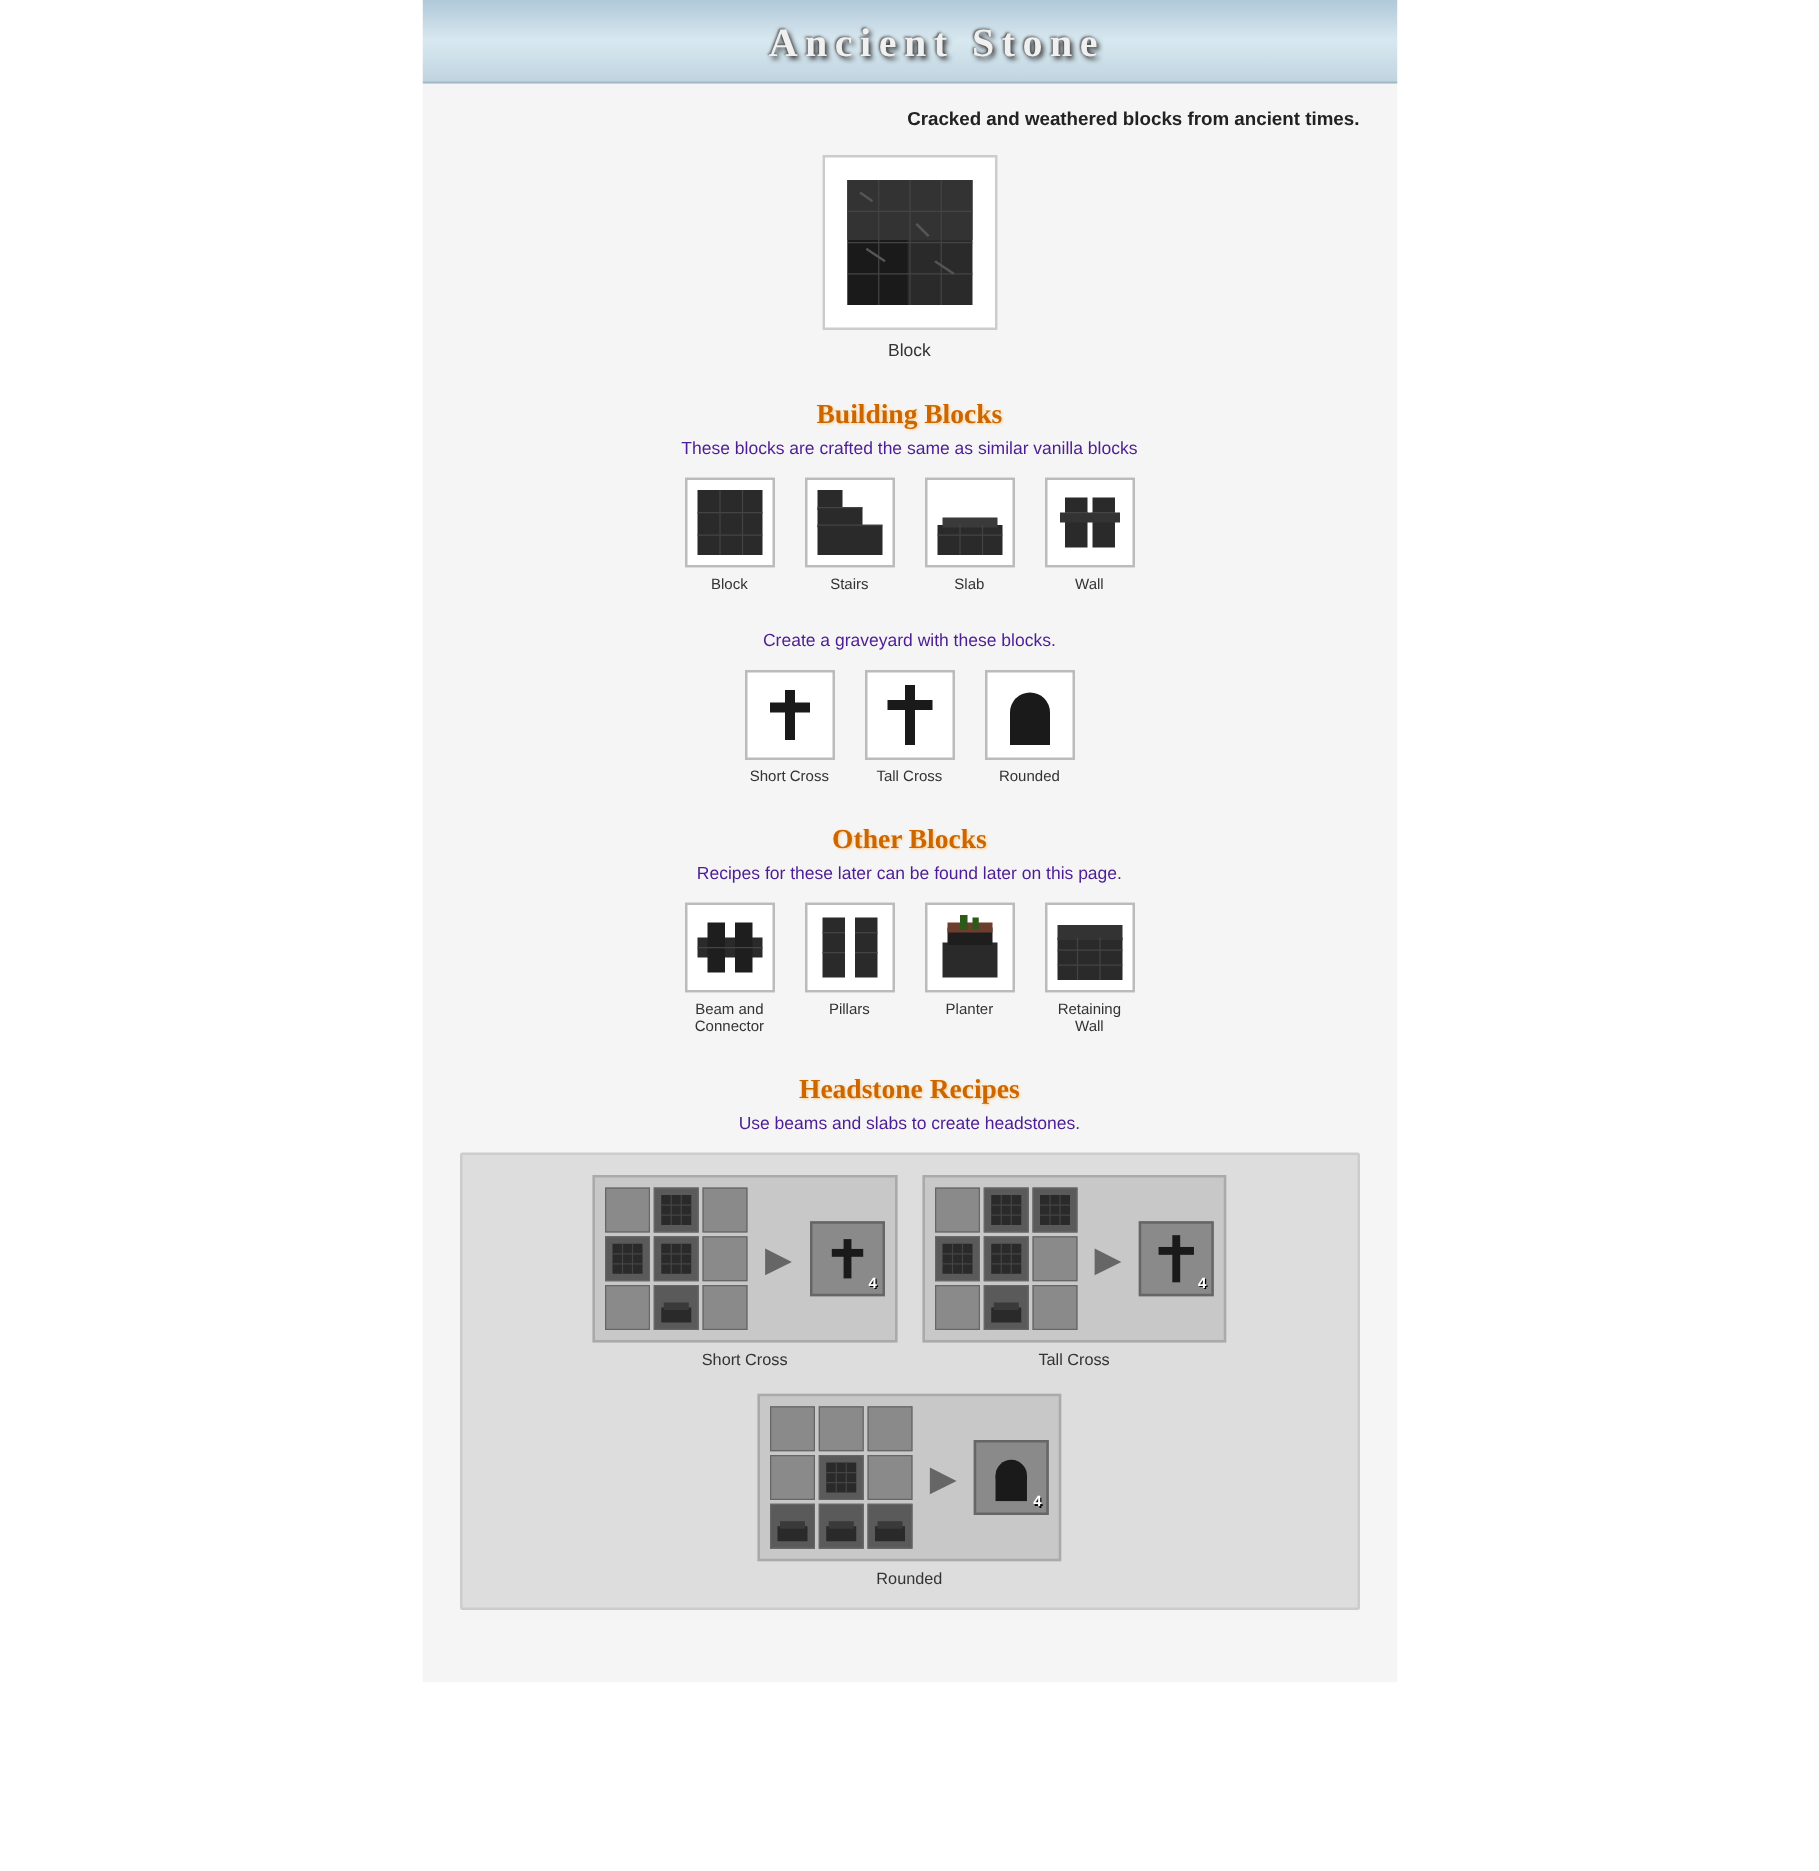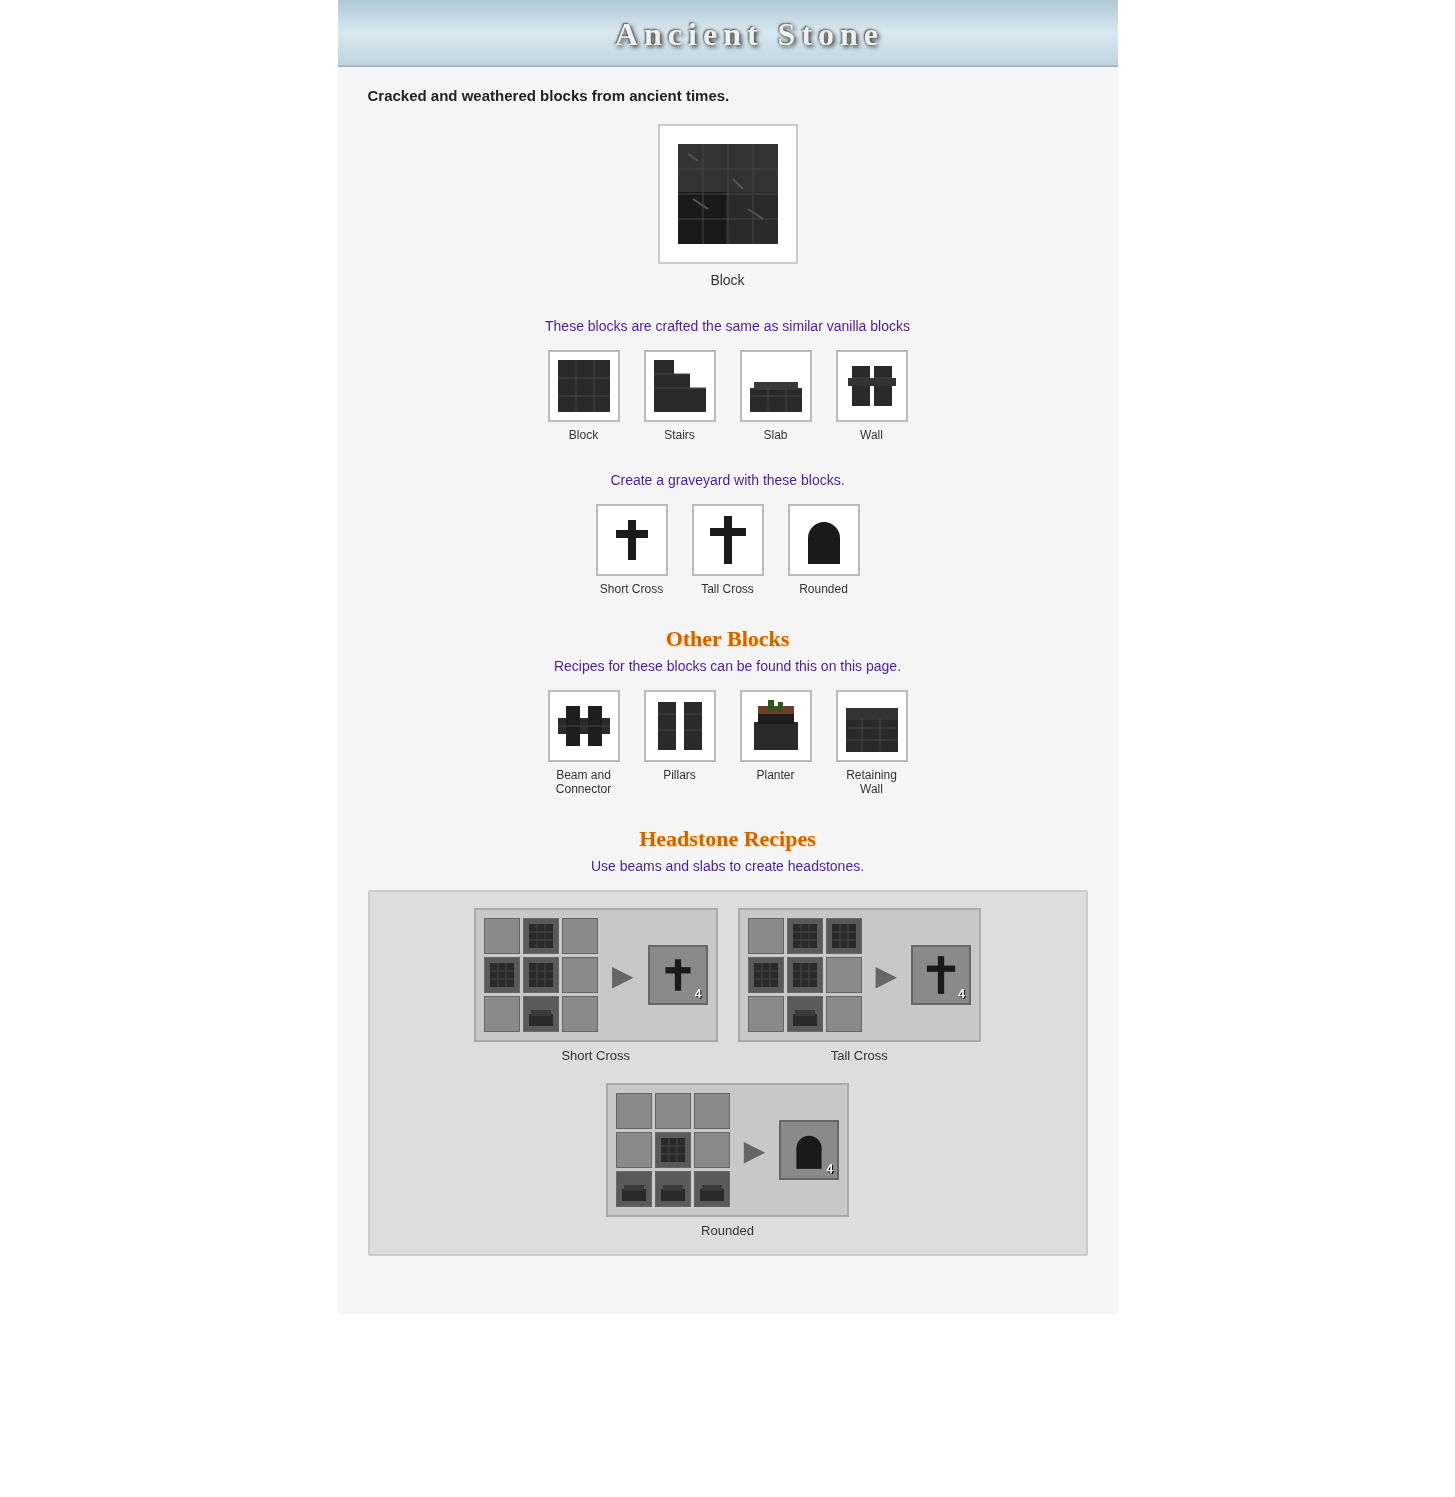--- a/index.html
+++ b/index.html
@@ -29,21 +29,21 @@
       margin-left: 44px;
     }
 
     
     .main-content {
       padding: 20px 30px;
       background: #f5f5f5;
     }
 
     .subtitle {
-      text-align: left;
+      text-align: right;
       font-weight: bold;
       font-size: 15px;
       margin-bottom: 20px;
       color: #222;
     }
 
     
     .hero-block {
       display: flex;
       flex-direction: column;
@@ -217,20 +217,21 @@
         <line x1="15" y1="15" x2="25" y2="22" stroke="#555" stroke-width="2"></line>
         <line x1="60" y1="40" x2="70" y2="50" stroke="#555" stroke-width="2"></line>
         <line x1="20" y1="60" x2="35" y2="70" stroke="#555" stroke-width="2"></line>
         <line x1="75" y1="70" x2="90" y2="80" stroke="#555" stroke-width="2"></line>
       </svg>
     </div>
     <span class="block-label">Block</span>
   </div>
 
   <div class="section">
+    <h2 class="section-title">Building Blocks</h2>
     <p class="section-desc">These blocks are crafted the same as similar vanilla blocks</p>
     <div class="items-row">
 
       <div class="item-card">
         <div class="item-img-box">
           <svg width="56" height="56" viewBox="0 0 56 56">
             <rect x="2" y="2" width="52" height="52" fill="#2a2a2a"></rect>
             <line x1="2" y1="20" x2="54" y2="20" stroke="#444" stroke-width="1"></line>
             <line x1="2" y1="38" x2="54" y2="38" stroke="#444" stroke-width="1"></line>
             <line x1="20" y1="2" x2="20" y2="54" stroke="#444" stroke-width="1"></line>
@@ -314,21 +315,21 @@
           </svg>
         </div>
         <span class="item-label">Rounded</span>
       </div>
 
     </div>
   </div>
 
   <div class="section">
     <h2 class="section-title">Other Blocks</h2>
-    <p class="section-desc">Recipes for these blocks can be found this on this page.</p>
+    <p class="section-desc">Recipes for these later can be found later on this page.</p>
     <div class="items-row">
 
       <div class="item-card">
         <div class="item-img-box">
           <svg width="56" height="56" viewBox="0 0 56 56">
             <rect x="2" y="20" width="52" height="16" fill="#2a2a2a"></rect>
             <rect x="10" y="8" width="14" height="40" fill="#1e1e1e"></rect>
             <rect x="32" y="8" width="14" height="40" fill="#1e1e1e"></rect>
             <line x1="2" y1="28" x2="54" y2="28" stroke="#444" stroke-width="1"></line>
           </svg>

